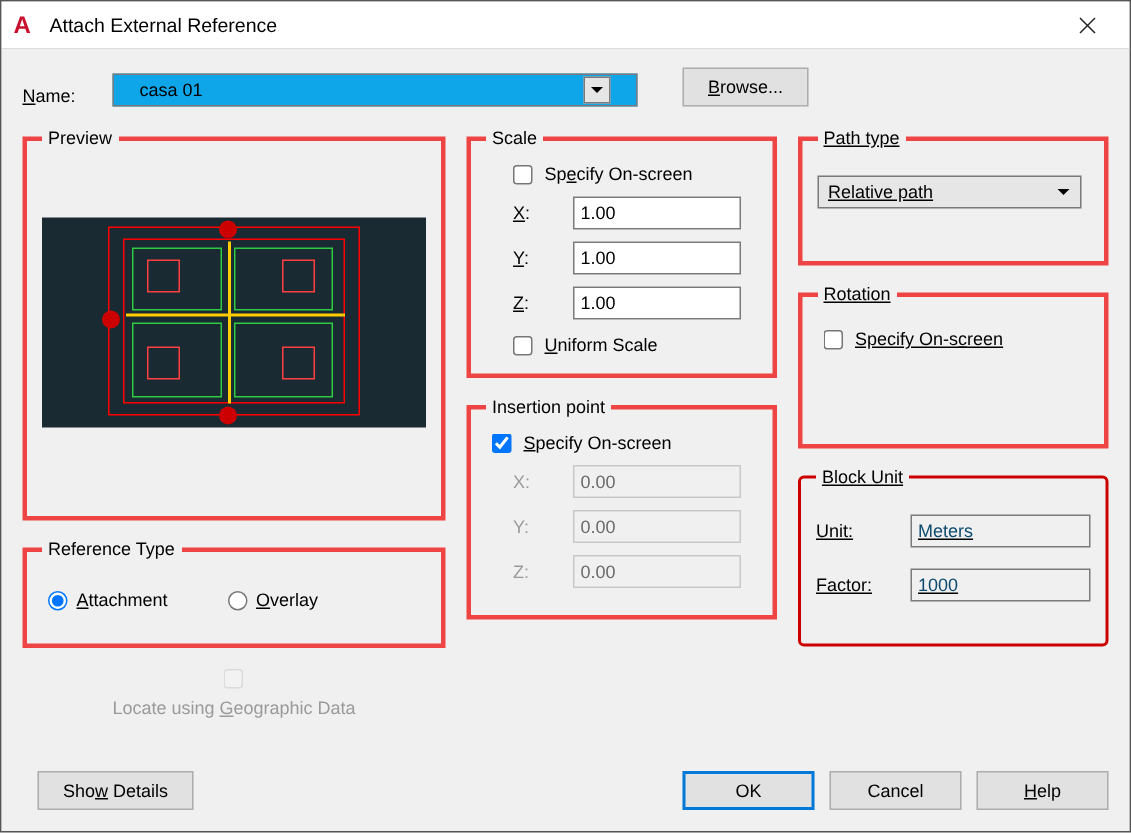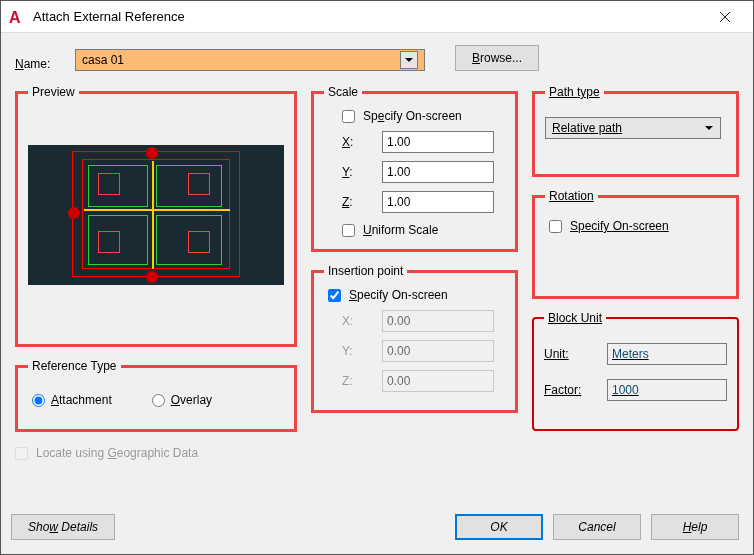--- a/index.html
+++ b/index.html
@@ -47,23 +47,23 @@
     display: flex;
     align-items: flex-end;
     gap: 10px;
     margin-bottom: 14px;
   }
   .row-name label { min-width: 50px; }
   .name-select {
     flex: 0 0 350px;
     height: 22px;
     border: 1px solid #7a7a7a;
-    background: #fdba74;
+    background: #0ea5e9;
     display: flex; align-items: center;
-    padding: 0 6px;
+    padding: 0 17px;
     justify-content: space-between;
   }
   .dd-btn {
     width: 18px; height: 18px;
     border: 1px solid #7a7a7a;
     background: #e6e6e6;
     display: flex; align-items: center; justify-content: center;
   }
   .dd-btn::after { content: ""; border: 4px solid transparent; border-top-color: #000; margin-top: 3px; }
   .btn {
@@ -119,21 +119,21 @@
   .ref-type {
     margin-top: 12px;
   }
   .radio-row {
     display: flex; gap: 40px;
     padding: 10px 4px 12px 4px;
   }
   .radio-row label { display: flex; align-items: center; gap: 4px; }
 
   .chk-row { display: flex; align-items: center; gap: 6px; padding: 2px 0 8px 0; }
-  .chk-row.disabled { color: #9a9a9a; }
+  .chk-row.disabled { color: #9a9a9a; flex-direction: column; }
   .field-row {
     display: flex; align-items: center; gap: 8px;
     margin-bottom: 8px;
   }
   .field-row .lab { width: 32px; text-align: left; }
   .field-row .lab.wide { width: 55px; }
   .field-row input[type=text] {
     width: 112px; height: 22px;
     border: 1px solid #7a7a7a;
     padding: 0 4px;
@@ -156,23 +156,22 @@
   .block-unit {
     border: 2px solid #c00 !important;
     border-radius: 4px;
   }
   .block-unit input[readonly] {
     background: #f0f0f0; color: #0c4a6e;
   }
 
   .bottom-row {
     position: absolute;
-    left: 0; right: 14px; bottom: 14px;
+    left: 14px; right: 14px; bottom: 14px;
     display: flex;
-    font-style: italic;
   }
   .bottom-row .spacer { flex: 1; }
   .bottom-row .btn { min-width: 88px; margin-left: 10px; }
   .btn.primary {
     border: 2px solid #0078d7;
     background: #e1e1e1;
   }
   .u { text-decoration: underline; }
 
   input[type=checkbox], input[type=radio] {

